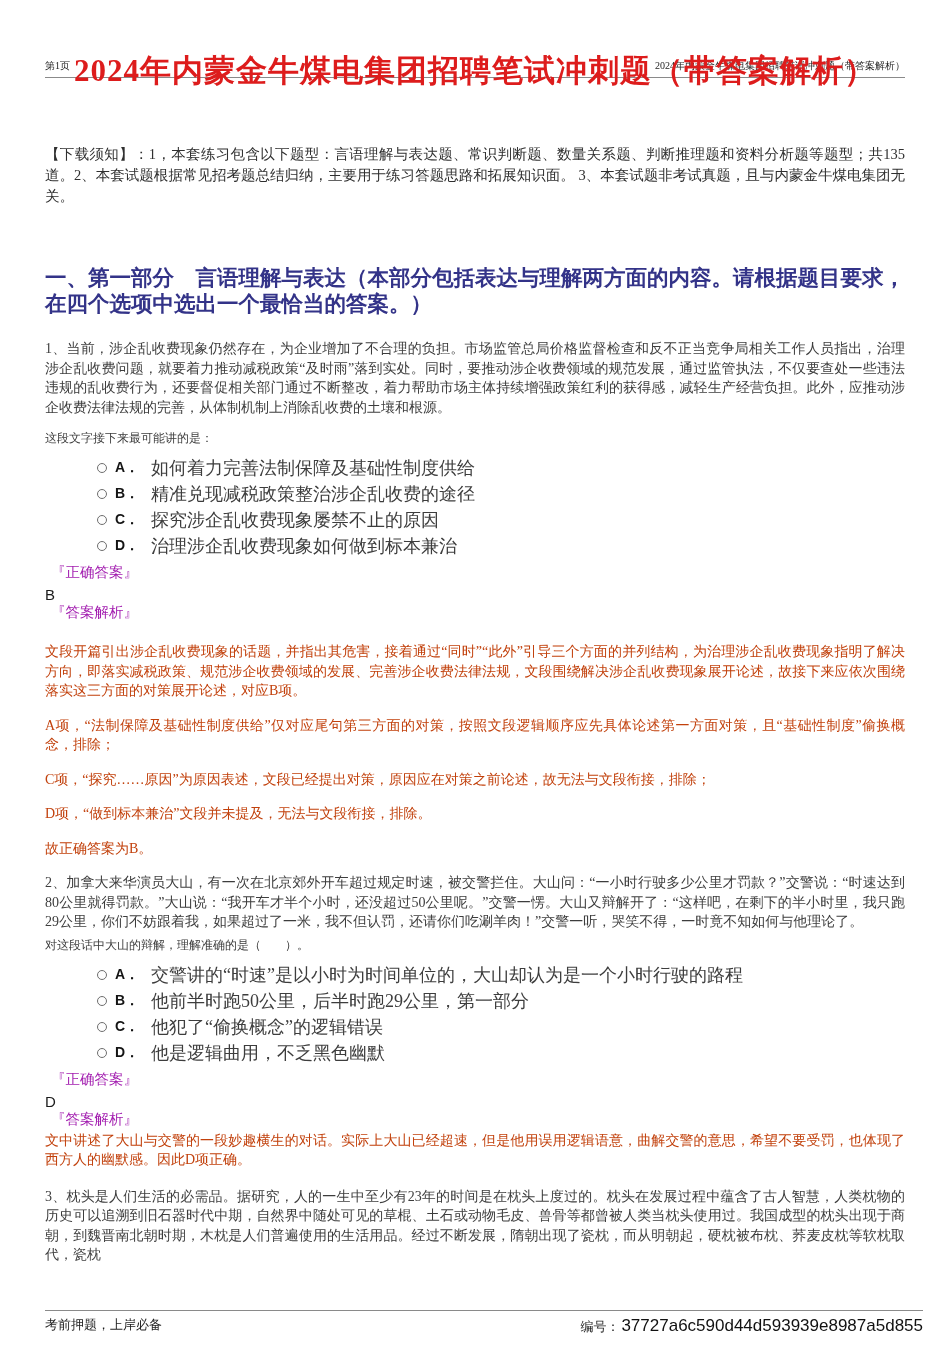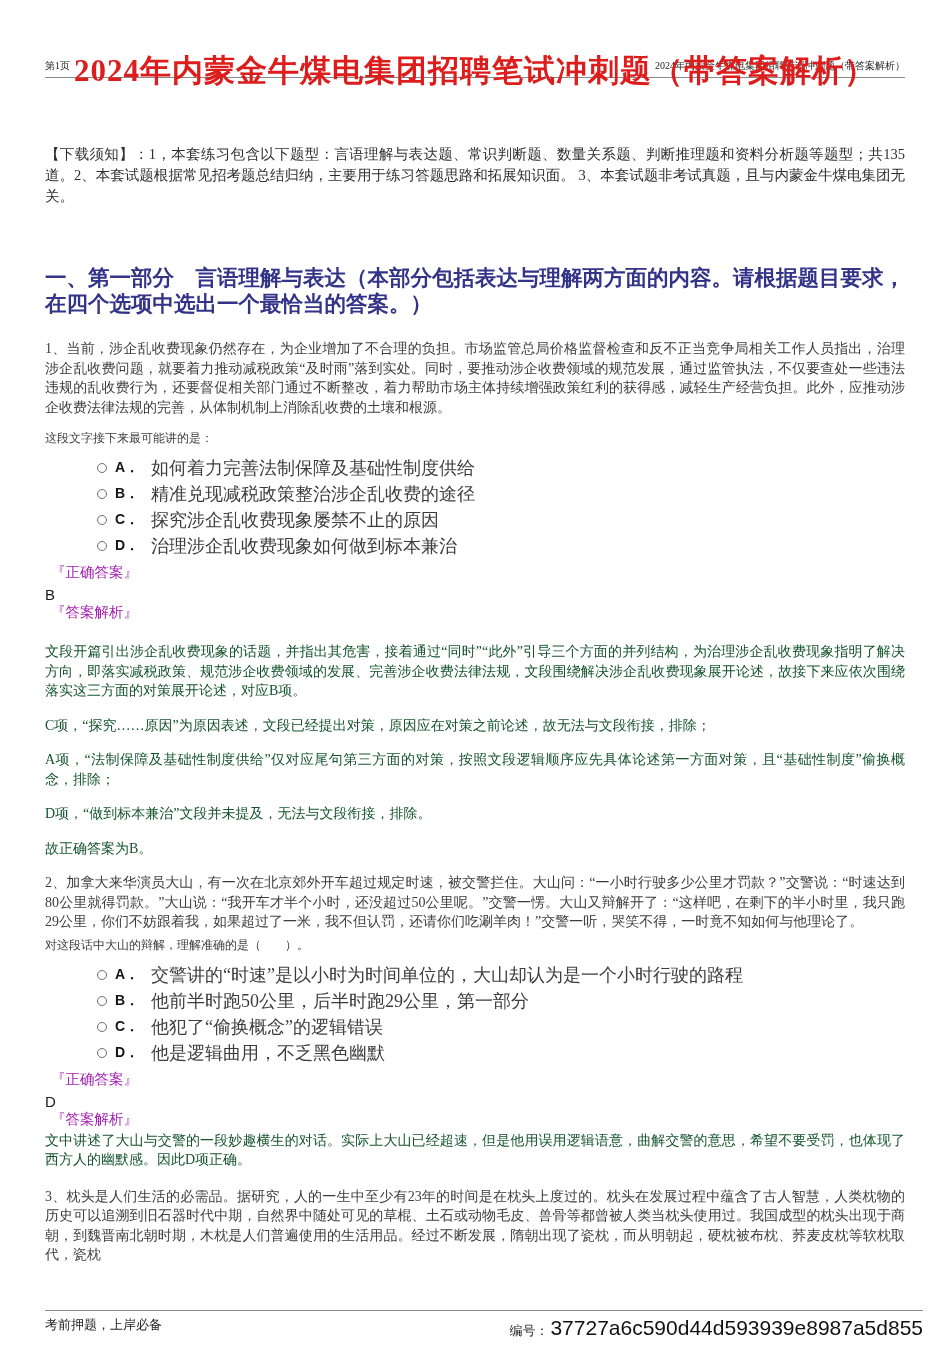--- a/index.html
+++ b/index.html
@@ -36,33 +36,33 @@
   .option { display:flex; align-items:center; padding-left:52px; height:18px; margin-bottom:8px; }
   .radio { width:10px; height:10px; border:1.4px solid #6e6e6e; border-radius:50%;
            background:#fdfdfd; flex:0 0 auto; }
   .letter { font-family:"Liberation Sans","DejaVu Sans",sans-serif; font-weight:bold;
             font-size:14px; color:#141414; margin-left:8px; min-width:26px; }
   .opt-text { font-size:18px; color:#3d3d3d; margin-left:10px; white-space:nowrap;text-align:center; }
 
   .ans-label { padding-left:6px; font-size:14.5px; color:#a21caf; }
   .ans-letter { margin-top:4px; font-family:"Liberation Sans","DejaVu Sans",sans-serif;
                 font-size:15px; color:#1a1a1a; }
-  .para { font-size:14px; line-height:19.5px; text-align:justify; color:#14532d; }
+  .para { font-size:14px; line-height:19.5px; text-align:justify; color:#c2410c; }
   .para.first { margin-top:20px; }
   .para.gap { margin-top:15px; }
   .para.tight { margin-top:2px; }
   .source { margin-top:15px; font-size:14.5px; color:#2f2f2f; }
 
   
   .footer { position:absolute; top:1310px; left:45px; right:27px; background:#fff;
             border-top:1px solid #8a8a8a; padding-top:5px;
             display:flex; justify-content:space-between; align-items:flex-start; }
   .footer-left { font-size:13px; color:#1e1e1e; }
   .footer-right { font-size:13px; color:#1e1e1e; display:flex; align-items:baseline; }
-  .serial { font-family:"Liberation Sans","DejaVu Sans",sans-serif; font-size:21px;
+  .serial { font-family:"Liberation Sans","DejaVu Sans",sans-serif; font-size:17px;
             color:#111; margin-left:2px; }
 </style>
 </head>
 <body>
 
 <div class="page">
 
   <div class="header">
     <span>第1页</span>
     <span>2024年内蒙金牛煤电集团招聘笔试冲刺题（带答案解析）</span>
@@ -98,22 +98,22 @@
         <div class="option">
           <span class="radio"></span>
           <span class="letter">D．</span>
           <span class="opt-text">治理涉企乱收费现象如何做到标本兼治</span>
         </div>
       </div>
       <p class="ans-label">『正确答案』</p>
       <p class="ans-letter">B</p>
       <p class="ans-label">『答案解析』</p>
       <p class="para first">文段开篇引出涉企乱收费现象的话题，并指出其危害，接着通过“同时”“此外”引导三个方面的并列结构，为治理涉企乱收费现象指明了解决方向，即落实减税政策、规范涉企收费领域的发展、完善涉企收费法律法规，文段围绕解决涉企乱收费现象展开论述，故接下来应依次围绕落实这三方面的对策展开论述，对应B项。</p>
+      <p class="para gap">A项，“法制保障及基础性制度供给”仅对应尾句第三方面的对策，按照文段逻辑顺序应先具体论述第一方面对策，且“基础性制度”偷换概念，排除；</p>
       <p class="para gap">C项，“探究……原因”为原因表述，文段已经提出对策，原因应在对策之前论述，故无法与文段衔接，排除；</p>
-      <p class="para gap">A项，“法制保障及基础性制度供给”仅对应尾句第三方面的对策，按照文段逻辑顺序应先具体论述第一方面对策，且“基础性制度”偷换概念，排除；</p>
       <p class="para gap">D项，“做到标本兼治”文段并未提及，无法与文段衔接，排除。</p>
       <p class="para gap">故正确答案为B。</p>
     </section>
 
     <section>
       <p class="stem q2-stem">2、加拿大来华演员大山，有一次在北京郊外开车超过规定时速，被交警拦住。大山问：“一小时行驶多少公里才罚款？”交警说：“时速达到80公里就得罚款。”大山说：“我开车才半个小时，还没超过50公里呢。”交警一愣。大山又辩解开了：“这样吧，在剩下的半小时里，我只跑29公里，你们不妨跟着我，如果超过了一米，我不但认罚，还请你们吃涮羊肉！”交警一听，哭笑不得，一时竟不知如何与他理论了。</p>
       <p class="prompt tight">对这段话中大山的辩解，理解准确的是（　　）。</p>
       <div class="options">
         <div class="option">
           <span class="radio"></span>

